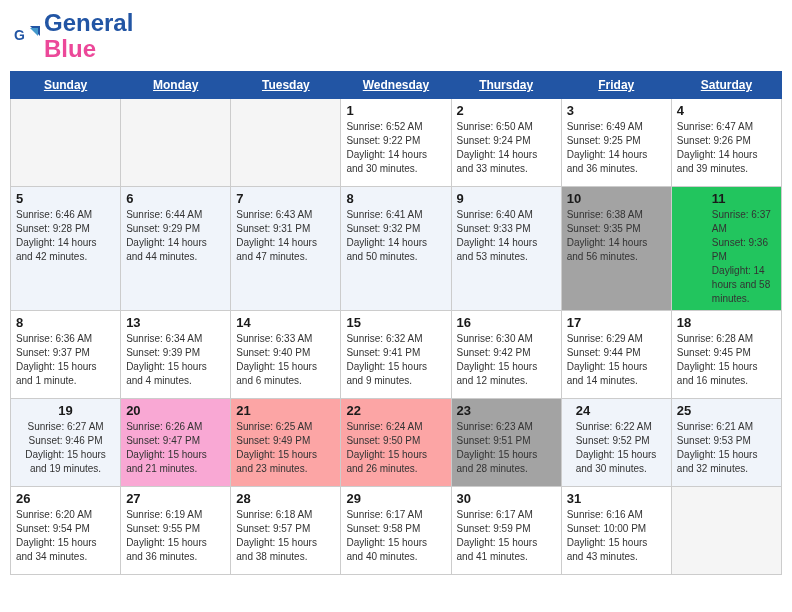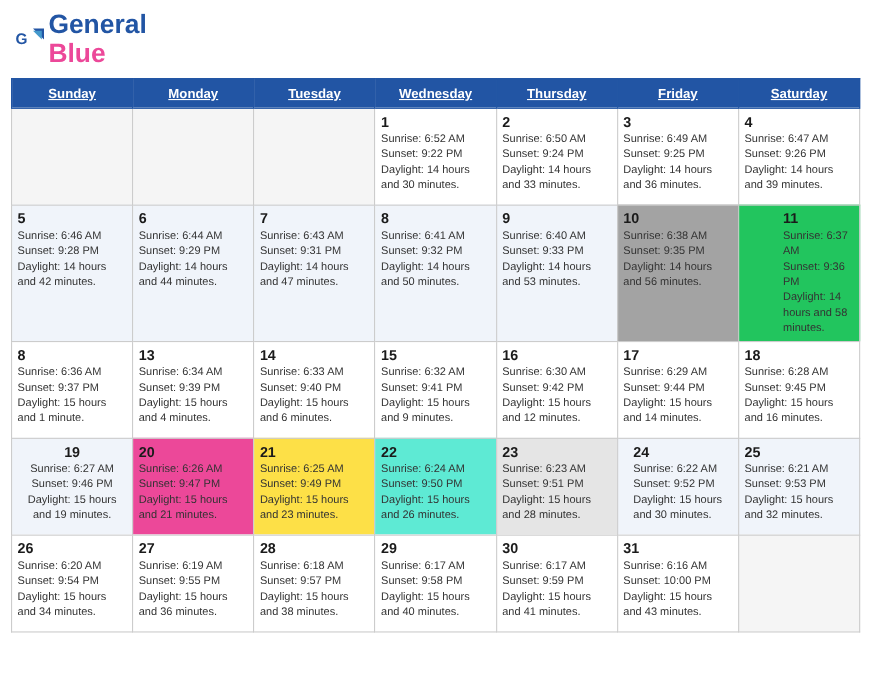--- a/index.html
+++ b/index.html
@@ -206,33 +206,33 @@
         <td>
           <div class="day-num">18</div>
           <div class="day-info">Sunrise: 6:28 AM<br>Sunset: 9:45 PM<br>Daylight: 15 hours and 16 minutes.</div>
         </td>
       </tr>
       <tr>
         <td style="background-color: rgb(240, 244, 250); text-align: center;">
           <div class="day-num">19</div>
           <div class="day-info">Sunrise: 6:27 AM<br>Sunset: 9:46 PM<br>Daylight: 15 hours and 19 minutes.</div>
         </td>
-        <td style="background-color: #ec4899;">
+        <td style="background-color: #f9a8d4;">
           <div class="day-num">20</div>
           <div class="day-info">Sunrise: 6:26 AM<br>Sunset: 9:47 PM<br>Daylight: 15 hours and 21 minutes.</div>
         </td>
-        <td style="background-color: #fde047;">
+        <td style="background-color: #fca5a5;">
           <div class="day-num">21</div>
           <div class="day-info">Sunrise: 6:25 AM<br>Sunset: 9:49 PM<br>Daylight: 15 hours and 23 minutes.</div>
         </td>
-        <td style="background-color: #5eead4;">
+        <td style="background-color: #fca5a5;">
           <div class="day-num">22</div>
           <div class="day-info">Sunrise: 6:24 AM<br>Sunset: 9:50 PM<br>Daylight: 15 hours and 26 minutes.</div>
         </td>
-        <td style="background-color: #e5e5e5;">
+        <td style="background-color: #a3a3a3;">
           <div class="day-num">23</div>
           <div class="day-info">Sunrise: 6:23 AM<br>Sunset: 9:51 PM<br>Daylight: 15 hours and 28 minutes.</div>
         </td>
         <td style="background-color: rgb(240, 244, 250); padding-left: 14px;">
           <div class="day-num">24</div>
           <div class="day-info">Sunrise: 6:22 AM<br>Sunset: 9:52 PM<br>Daylight: 15 hours and 30 minutes.</div>
         </td>
         <td style="background-color: rgb(240, 244, 250);">
           <div class="day-num">25</div>
           <div class="day-info">Sunrise: 6:21 AM<br>Sunset: 9:53 PM<br>Daylight: 15 hours and 32 minutes.</div>

